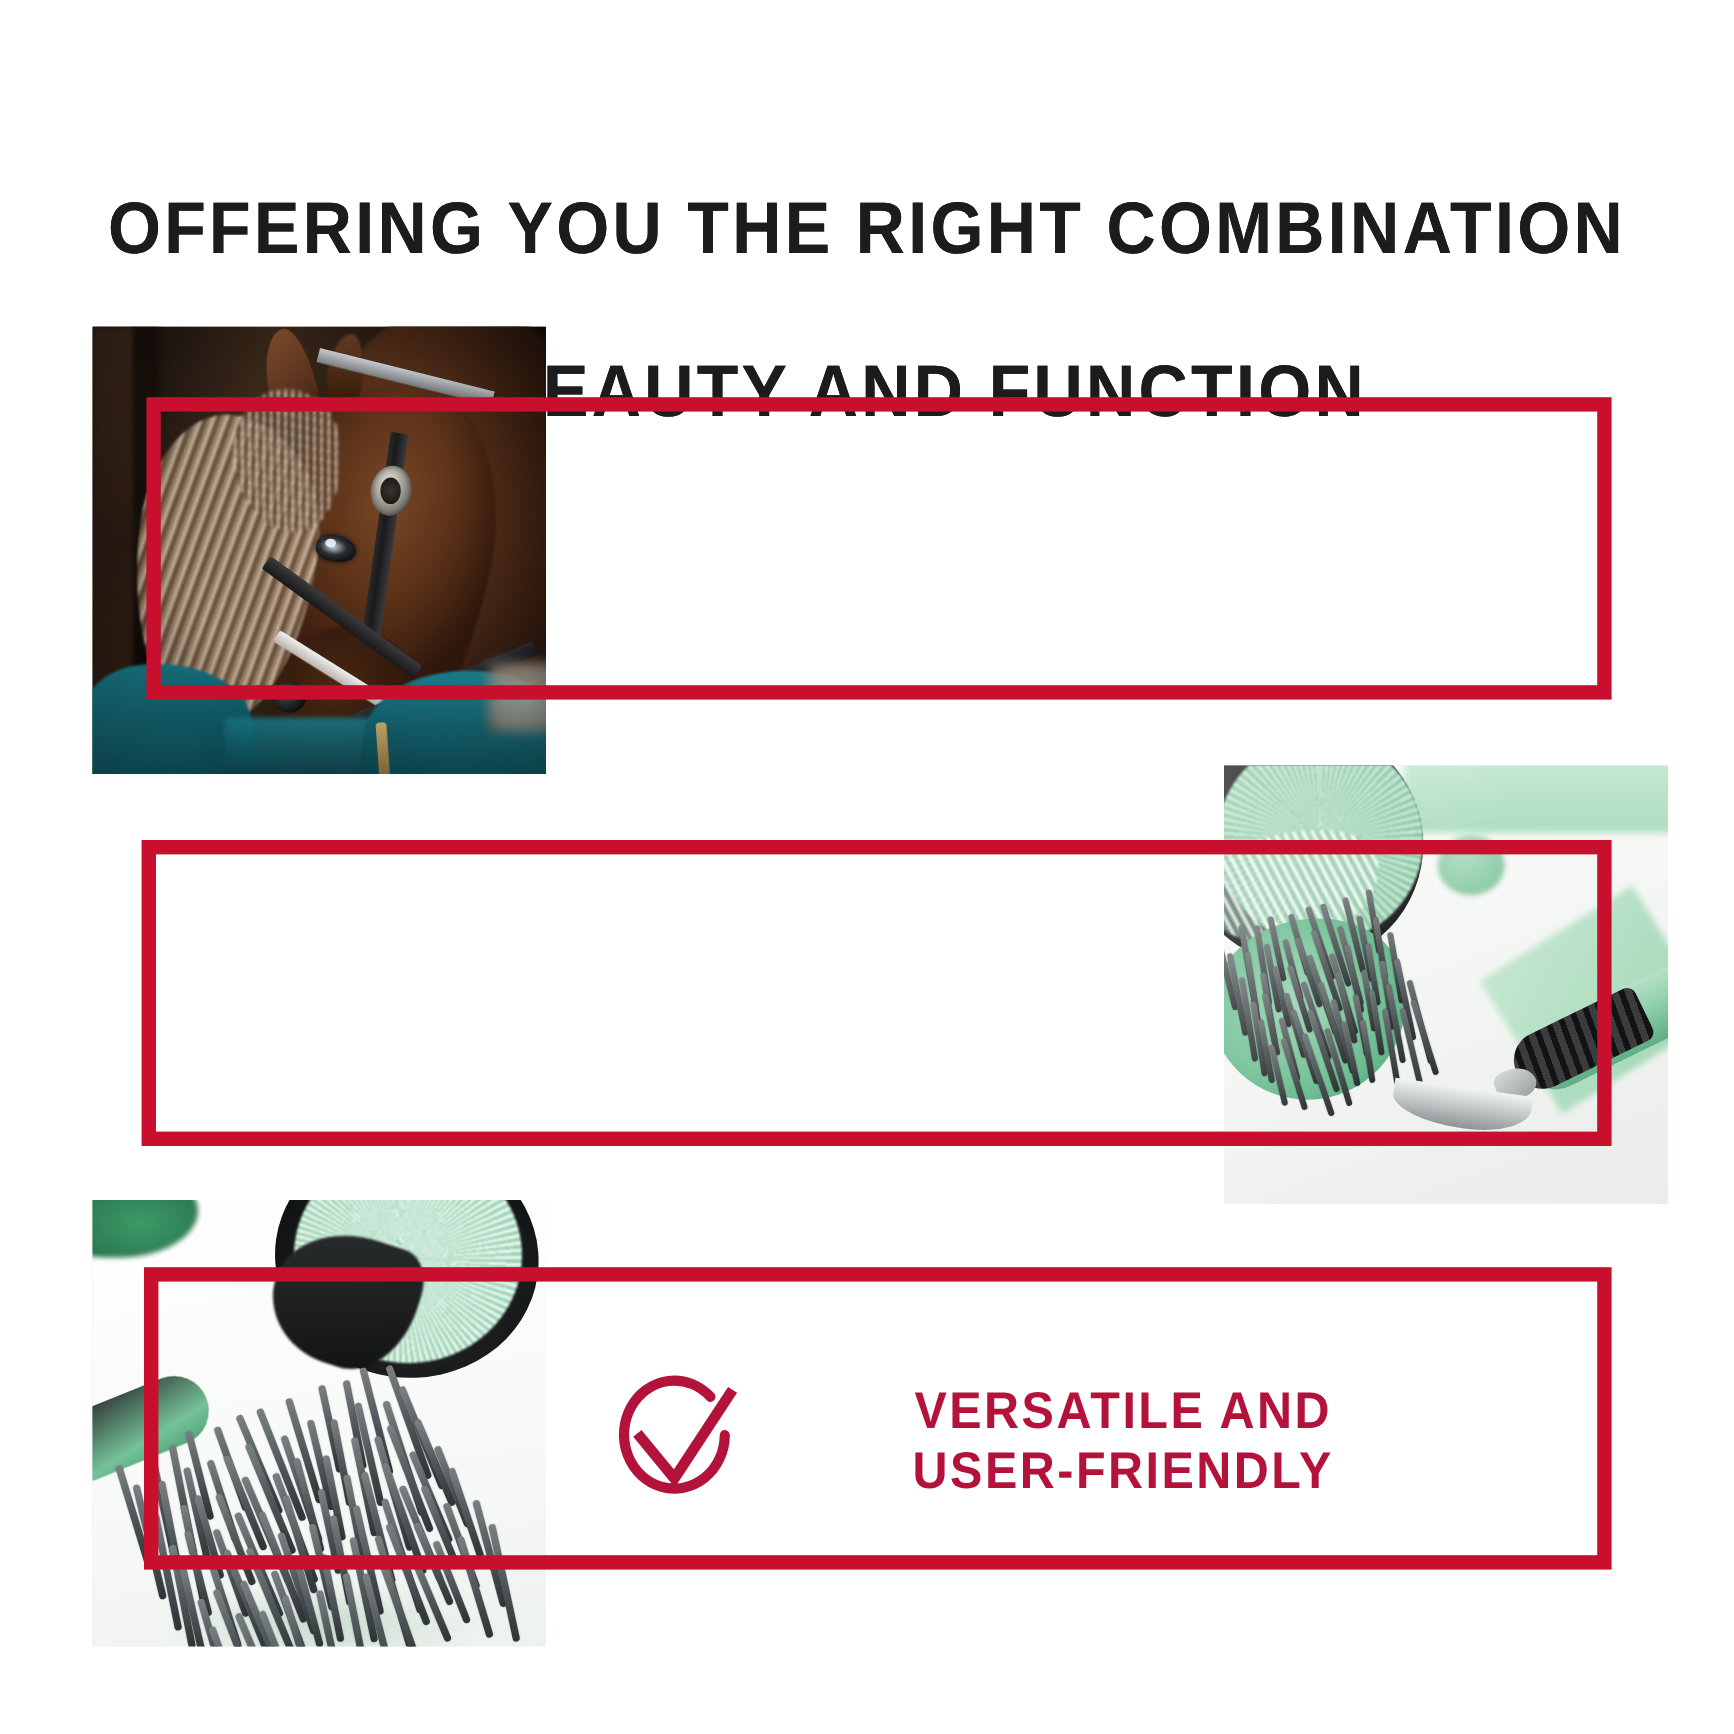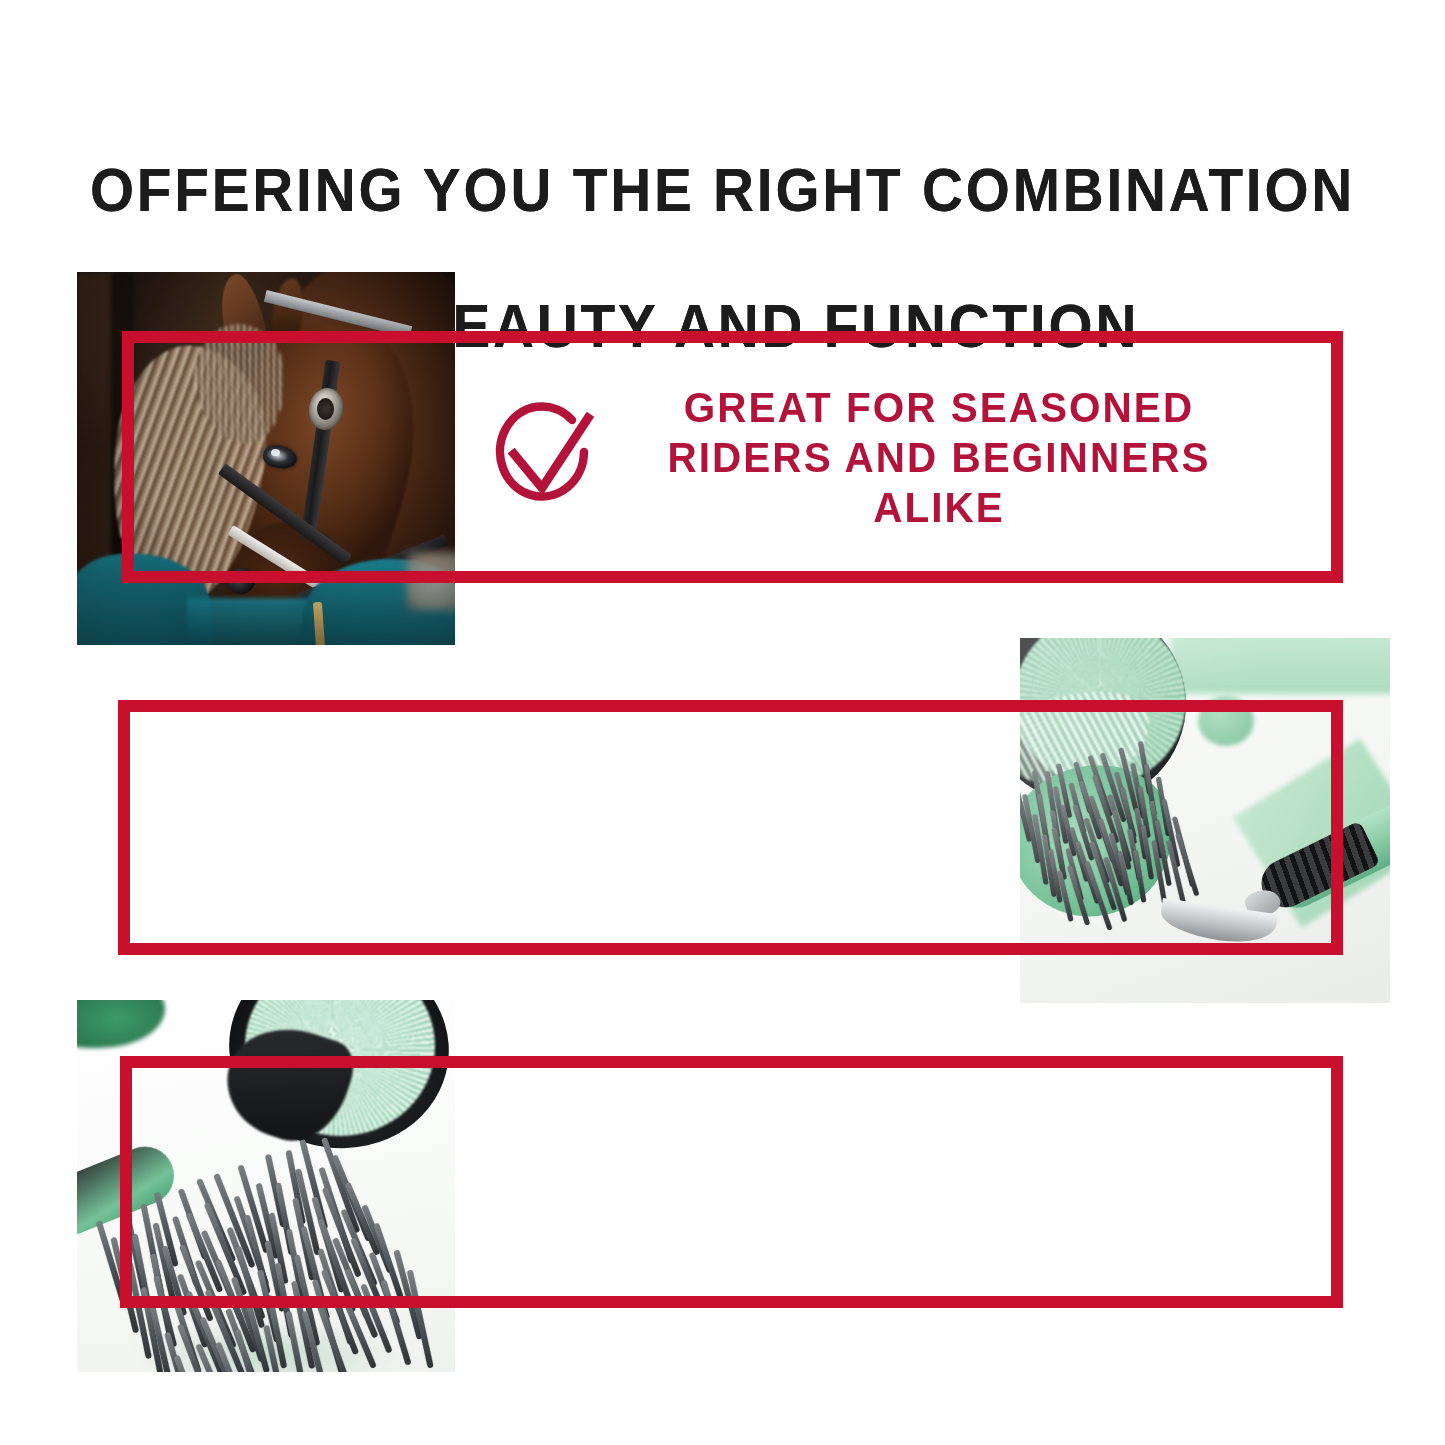--- a/index.html
+++ b/index.html
@@ -450,31 +450,20 @@
     <div class="shirt-l"></div>
     <div class="shirt-c"></div>
     <div class="shirt-r"></div>
     <div class="lead"></div>
     <div class="window"></div>
     <div class="vig"></div>
   </div>
 
   <div class="frame" id="frame-1"></div>
 
-  <div class="row-content" id="row-1-content">
-    <span class="check-icon">
-      <svg width="118" height="118" viewBox="0 0 118 118" aria-hidden="true">
-        <path d="M84 24 A42 45 0 1 0 96 56" fill="none" stroke="#b3123a" stroke-width="8.5" stroke-linecap="round"></path>
-        <path d="M26 58 L54 92 L100 22" fill="none" stroke="#b3123a" stroke-width="9" stroke-linecap="square" stroke-linejoin="miter"></path>
-      </svg>
-    </span>
-    <span class="feature-text">GREAT FOR SEASONED
-RIDERS AND BEGINNERS
-ALIKE</span>
-  </div>
 
   <div class="photo" id="photo-brush">
     <div class="bg"></div>
     <div class="mintbar"></div>
     <div class="blob"></div>
     <div class="mintpanel"></div>
     <div class="brush-body"></div>
     <div class="bristles"></div>
     <div class="bristle-edge"></div>
     <div class="comb-pad"></div>
@@ -636,14 +625,24 @@
         <i style="left:189.2px;top:178.9px;height:94.0px;transform:rotate(0.3deg);"></i>
         <i style="left:216.5px;top:184.7px;height:77.1px;transform:rotate(-2.9deg);"></i>
         <i style="left:238.1px;top:179.9px;height:73.2px;transform:rotate(-1.6deg);"></i>
         <i style="left:255.0px;top:183.3px;height:88.1px;transform:rotate(3.2deg);"></i>
         <i style="left:278.6px;top:181.5px;height:99.9px;transform:rotate(7.8deg);"></i>
       </div>
   </div>
 
   <div class="frame" id="frame-3"></div>
 
+  <div class="row-content" id="row-3-content">
+    <span class="check-icon">
+      <svg width="118" height="118" viewBox="0 0 118 118" aria-hidden="true">
+        <path d="M84 24 A42 45 0 1 0 96 56" fill="none" stroke="#b3123a" stroke-width="8.5" stroke-linecap="round"></path>
+        <path d="M26 58 L54 92 L100 22" fill="none" stroke="#b3123a" stroke-width="9" stroke-linecap="square" stroke-linejoin="miter"></path>
+      </svg>
+    </span>
+    <span class="feature-text">VERSATILE AND
+USER-FRIENDLY</span>
+  </div>
 
 </div>
 
 </body></html>

